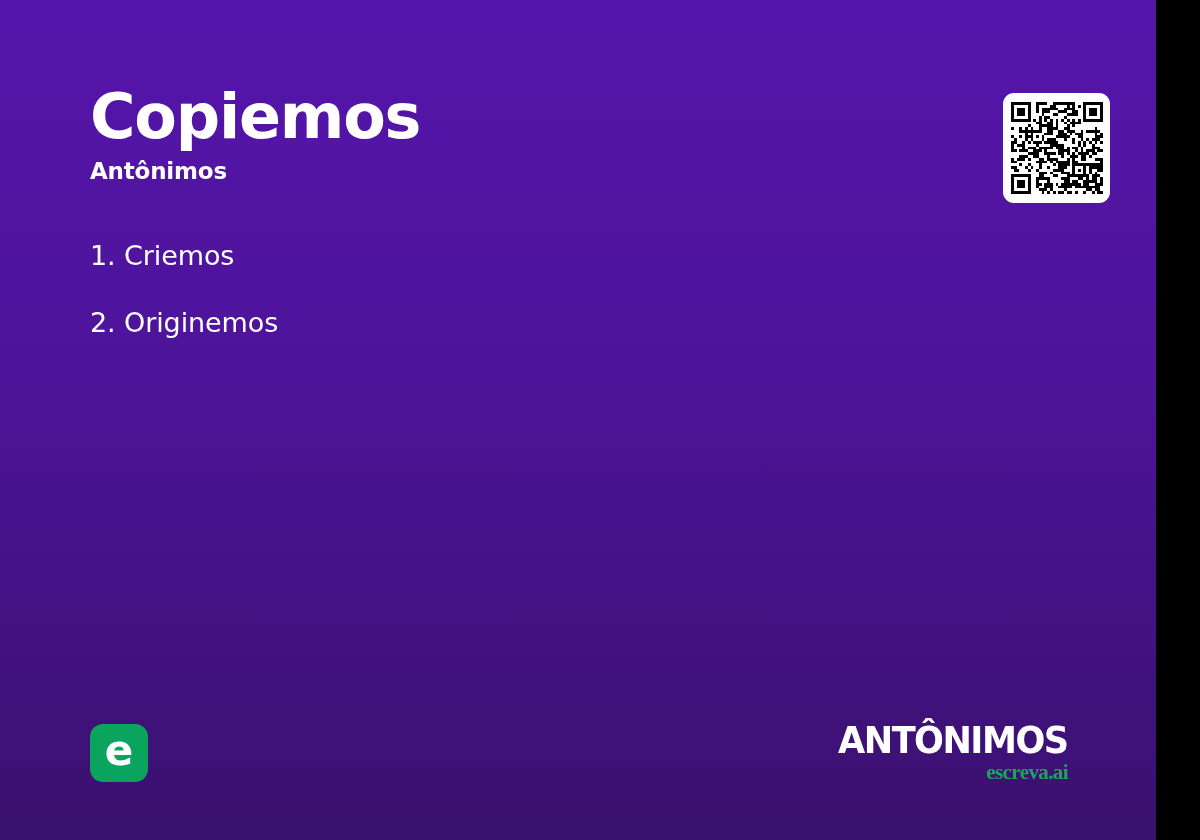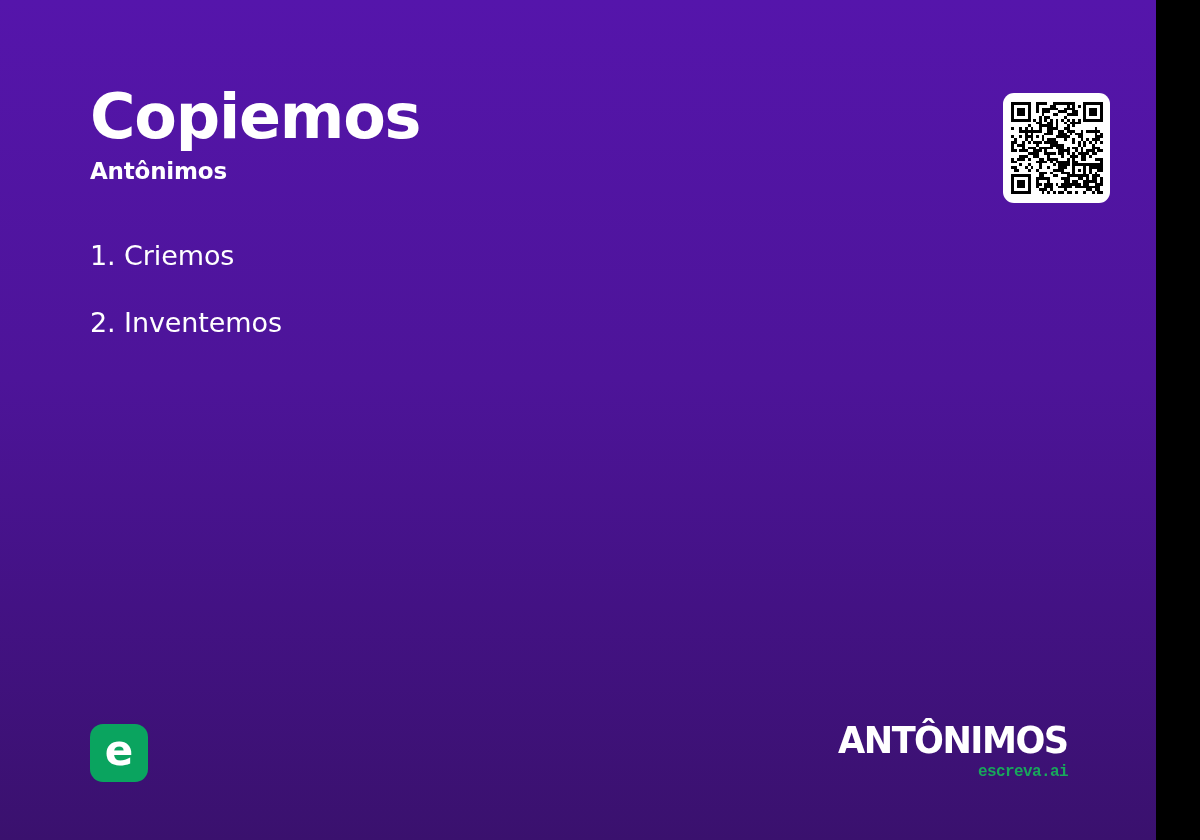--- a/index.html
+++ b/index.html
@@ -131,22 +131,22 @@
     font-size: 37px;
     line-height: 38px;
     font-weight: 700;
     color: #ffffff;
     letter-spacing: -1.6px;
     transform: scaleX(0.95);
     transform-origin: right center;
     white-space: nowrap;
   }
   .logo-sub {
-    font-family: Liberation Mono, monospace;
-    font-size: 16px;
+    font-family: Liberation Serif, serif;
+    font-size: 21px;
     line-height: 22px;
     font-weight: 700;
     color: #18A85B;
     letter-spacing: -0.6px;
     margin-top: 1px;
     white-space: nowrap;
   }
 </style>
 </head>
 <body>
@@ -158,21 +158,21 @@
     <div class="page-subtitle">Antônimos</div>
   </div>
 
   <ul class="word-list">
     <li class="word-item">
       <span class="word-index">1.</span>
       <span class="word-text">Criemos</span>
     </li>
     <li class="word-item">
       <span class="word-index">2.</span>
-      <span class="word-text">Inventemos</span>
+      <span class="word-text">Originemos</span>
     </li>
   </ul>
 
   <div class="qr-wrap">
     <svg id="qr-svg" viewBox="0 0 33 33">
         <path d="M0 0h1v1h-1zM1 0h1v1h-1zM2 0h1v1h-1zM3 0h1v1h-1zM4 0h1v1h-1zM5 0h1v1h-1zM6 0h1v1h-1zM9 0h1v1h-1zM10 0h1v1h-1zM11 0h1v1h-1zM12 0h1v1h-1zM15 0h1v1h-1zM16 0h1v1h-1zM17 0h1v1h-1zM18 0h1v1h-1zM19 0h1v1h-1zM20 0h1v1h-1zM21 0h1v1h-1zM22 0h1v1h-1zM26 0h1v1h-1zM27 0h1v1h-1zM28 0h1v1h-1zM29 0h1v1h-1zM30 0h1v1h-1zM31 0h1v1h-1zM32 0h1v1h-1zM0 1h1v1h-1zM6 1h1v1h-1zM9 1h1v1h-1zM14 1h1v1h-1zM15 1h1v1h-1zM20 1h1v1h-1zM22 1h1v1h-1zM24 1h1v1h-1zM26 1h1v1h-1zM32 1h1v1h-1zM0 2h1v1h-1zM2 2h1v1h-1zM3 2h1v1h-1zM4 2h1v1h-1zM6 2h1v1h-1zM9 2h1v1h-1zM11 2h1v1h-1zM12 2h1v1h-1zM13 2h1v1h-1zM14 2h1v1h-1zM15 2h1v1h-1zM16 2h1v1h-1zM19 2h1v1h-1zM20 2h1v1h-1zM21 2h1v1h-1zM22 2h1v1h-1zM26 2h1v1h-1zM28 2h1v1h-1zM29 2h1v1h-1zM30 2h1v1h-1zM32 2h1v1h-1zM0 3h1v1h-1zM2 3h1v1h-1zM3 3h1v1h-1zM4 3h1v1h-1zM6 3h1v1h-1zM9 3h1v1h-1zM11 3h1v1h-1zM12 3h1v1h-1zM13 3h1v1h-1zM17 3h1v1h-1zM18 3h1v1h-1zM19 3h1v1h-1zM22 3h1v1h-1zM23 3h1v1h-1zM26 3h1v1h-1zM28 3h1v1h-1zM29 3h1v1h-1zM30 3h1v1h-1zM32 3h1v1h-1zM0 4h1v1h-1zM2 4h1v1h-1zM3 4h1v1h-1zM4 4h1v1h-1zM6 4h1v1h-1zM11 4h1v1h-1zM15 4h1v1h-1zM16 4h1v1h-1zM20 4h1v1h-1zM21 4h1v1h-1zM22 4h1v1h-1zM23 4h1v1h-1zM26 4h1v1h-1zM28 4h1v1h-1zM29 4h1v1h-1zM30 4h1v1h-1zM32 4h1v1h-1zM0 5h1v1h-1zM6 5h1v1h-1zM10 5h1v1h-1zM12 5h1v1h-1zM13 5h1v1h-1zM19 5h1v1h-1zM26 5h1v1h-1zM32 5h1v1h-1zM0 6h1v1h-1zM1 6h1v1h-1zM2 6h1v1h-1zM3 6h1v1h-1zM4 6h1v1h-1zM5 6h1v1h-1zM6 6h1v1h-1zM8 6h1v1h-1zM10 6h1v1h-1zM12 6h1v1h-1zM14 6h1v1h-1zM16 6h1v1h-1zM18 6h1v1h-1zM20 6h1v1h-1zM22 6h1v1h-1zM24 6h1v1h-1zM26 6h1v1h-1zM27 6h1v1h-1zM28 6h1v1h-1zM29 6h1v1h-1zM30 6h1v1h-1zM31 6h1v1h-1zM32 6h1v1h-1zM9 7h1v1h-1zM10 7h1v1h-1zM13 7h1v1h-1zM14 7h1v1h-1zM16 7h1v1h-1zM19 7h1v1h-1zM21 7h1v1h-1zM22 7h1v1h-1zM23 7h1v1h-1zM24 7h1v1h-1zM6 8h1v1h-1zM10 8h1v1h-1zM11 8h1v1h-1zM12 8h1v1h-1zM13 8h1v1h-1zM14 8h1v1h-1zM16 8h1v1h-1zM20 8h1v1h-1zM22 8h1v1h-1zM0 9h1v1h-1zM3 9h1v1h-1zM5 9h1v1h-1zM7 9h1v1h-1zM10 9h1v1h-1zM13 9h1v1h-1zM14 9h1v1h-1zM15 9h1v1h-1zM16 9h1v1h-1zM19 9h1v1h-1zM20 9h1v1h-1zM30 9h1v1h-1zM3 10h1v1h-1zM4 10h1v1h-1zM5 10h1v1h-1zM6 10h1v1h-1zM7 10h1v1h-1zM8 10h1v1h-1zM9 10h1v1h-1zM10 10h1v1h-1zM13 10h1v1h-1zM14 10h1v1h-1zM17 10h1v1h-1zM18 10h1v1h-1zM20 10h1v1h-1zM21 10h1v1h-1zM22 10h1v1h-1zM25 10h1v1h-1zM27 10h1v1h-1zM28 10h1v1h-1zM29 10h1v1h-1zM30 10h1v1h-1zM31 10h1v1h-1zM5 11h1v1h-1zM7 11h1v1h-1zM12 11h1v1h-1zM13 11h1v1h-1zM14 11h1v1h-1zM17 11h1v1h-1zM18 11h1v1h-1zM19 11h1v1h-1zM21 11h1v1h-1zM23 11h1v1h-1zM24 11h1v1h-1zM25 11h1v1h-1zM30 11h1v1h-1zM32 11h1v1h-1zM0 12h1v1h-1zM3 12h1v1h-1zM5 12h1v1h-1zM6 12h1v1h-1zM7 12h1v1h-1zM9 12h1v1h-1zM11 12h1v1h-1zM16 12h1v1h-1zM17 12h1v1h-1zM18 12h1v1h-1zM19 12h1v1h-1zM20 12h1v1h-1zM24 12h1v1h-1zM25 12h1v1h-1zM30 12h1v1h-1zM31 12h1v1h-1zM32 12h1v1h-1zM1 13h1v1h-1zM5 13h1v1h-1zM7 13h1v1h-1zM11 13h1v1h-1zM13 13h1v1h-1zM14 13h1v1h-1zM15 13h1v1h-1zM19 13h1v1h-1zM22 13h1v1h-1zM25 13h1v1h-1zM27 13h1v1h-1zM29 13h1v1h-1zM30 13h1v1h-1zM31 13h1v1h-1zM0 14h1v1h-1zM1 14h1v1h-1zM4 14h1v1h-1zM6 14h1v1h-1zM8 14h1v1h-1zM9 14h1v1h-1zM10 14h1v1h-1zM12 14h1v1h-1zM13 14h1v1h-1zM14 14h1v1h-1zM15 14h1v1h-1zM16 14h1v1h-1zM22 14h1v1h-1zM24 14h1v1h-1zM26 14h1v1h-1zM28 14h1v1h-1zM30 14h1v1h-1zM32 14h1v1h-1zM0 15h1v1h-1zM2 15h1v1h-1zM3 15h1v1h-1zM4 15h1v1h-1zM9 15h1v1h-1zM14 15h1v1h-1zM15 15h1v1h-1zM16 15h1v1h-1zM17 15h1v1h-1zM18 15h1v1h-1zM24 15h1v1h-1zM26 15h1v1h-1zM29 15h1v1h-1zM0 16h1v1h-1zM4 16h1v1h-1zM6 16h1v1h-1zM7 16h1v1h-1zM8 16h1v1h-1zM10 16h1v1h-1zM11 16h1v1h-1zM12 16h1v1h-1zM13 16h1v1h-1zM14 16h1v1h-1zM16 16h1v1h-1zM17 16h1v1h-1zM18 16h1v1h-1zM20 16h1v1h-1zM22 16h1v1h-1zM23 16h1v1h-1zM25 16h1v1h-1zM29 16h1v1h-1zM30 16h1v1h-1zM31 16h1v1h-1zM0 17h1v1h-1zM1 17h1v1h-1zM3 17h1v1h-1zM4 17h1v1h-1zM5 17h1v1h-1zM8 17h1v1h-1zM9 17h1v1h-1zM10 17h1v1h-1zM12 17h1v1h-1zM17 17h1v1h-1zM18 17h1v1h-1zM19 17h1v1h-1zM20 17h1v1h-1zM23 17h1v1h-1zM25 17h1v1h-1zM27 17h1v1h-1zM28 17h1v1h-1zM29 17h1v1h-1zM31 17h1v1h-1zM32 17h1v1h-1zM6 18h1v1h-1zM7 18h1v1h-1zM8 18h1v1h-1zM9 18h1v1h-1zM12 18h1v1h-1zM13 18h1v1h-1zM14 18h1v1h-1zM15 18h1v1h-1zM17 18h1v1h-1zM18 18h1v1h-1zM20 18h1v1h-1zM22 18h1v1h-1zM24 18h1v1h-1zM25 18h1v1h-1zM26 18h1v1h-1zM27 18h1v1h-1zM29 18h1v1h-1zM30 18h1v1h-1zM3 19h1v1h-1zM4 19h1v1h-1zM5 19h1v1h-1zM8 19h1v1h-1zM9 19h1v1h-1zM13 19h1v1h-1zM18 19h1v1h-1zM21 19h1v1h-1zM22 19h1v1h-1zM23 19h1v1h-1zM25 19h1v1h-1zM26 19h1v1h-1zM28 19h1v1h-1zM0 20h1v1h-1zM2 20h1v1h-1zM3 20h1v1h-1zM4 20h1v1h-1zM6 20h1v1h-1zM10 20h1v1h-1zM11 20h1v1h-1zM13 20h1v1h-1zM14 20h1v1h-1zM15 20h1v1h-1zM16 20h1v1h-1zM20 20h1v1h-1zM22 20h1v1h-1zM25 20h1v1h-1zM26 20h1v1h-1zM30 20h1v1h-1zM31 20h1v1h-1zM32 20h1v1h-1zM0 21h1v1h-1zM1 21h1v1h-1zM9 21h1v1h-1zM10 21h1v1h-1zM11 21h1v1h-1zM12 21h1v1h-1zM14 21h1v1h-1zM16 21h1v1h-1zM17 21h1v1h-1zM18 21h1v1h-1zM19 21h1v1h-1zM20 21h1v1h-1zM22 21h1v1h-1zM23 21h1v1h-1zM32 21h1v1h-1zM3 22h1v1h-1zM6 22h1v1h-1zM10 22h1v1h-1zM15 22h1v1h-1zM17 22h1v1h-1zM18 22h1v1h-1zM19 22h1v1h-1zM20 22h1v1h-1zM22 22h1v1h-1zM23 22h1v1h-1zM24 22h1v1h-1zM25 22h1v1h-1zM26 22h1v1h-1zM27 22h1v1h-1zM28 22h1v1h-1zM29 22h1v1h-1zM30 22h1v1h-1zM31 22h1v1h-1zM32 22h1v1h-1zM0 23h1v1h-1zM1 23h1v1h-1zM5 23h1v1h-1zM7 23h1v1h-1zM10 23h1v1h-1zM13 23h1v1h-1zM17 23h1v1h-1zM18 23h1v1h-1zM19 23h1v1h-1zM22 23h1v1h-1zM26 23h1v1h-1zM28 23h1v1h-1zM29 23h1v1h-1zM30 23h1v1h-1zM31 23h1v1h-1zM32 23h1v1h-1zM1 24h1v1h-1zM2 24h1v1h-1zM6 24h1v1h-1zM9 24h1v1h-1zM15 24h1v1h-1zM16 24h1v1h-1zM17 24h1v1h-1zM18 24h1v1h-1zM22 24h1v1h-1zM24 24h1v1h-1zM26 24h1v1h-1zM28 24h1v1h-1zM31 24h1v1h-1zM32 24h1v1h-1zM10 25h1v1h-1zM11 25h1v1h-1zM12 25h1v1h-1zM14 25h1v1h-1zM18 25h1v1h-1zM19 25h1v1h-1zM20 25h1v1h-1zM22 25h1v1h-1zM26 25h1v1h-1zM28 25h1v1h-1zM30 25h1v1h-1zM0 26h1v1h-1zM1 26h1v1h-1zM2 26h1v1h-1zM3 26h1v1h-1zM4 26h1v1h-1zM5 26h1v1h-1zM6 26h1v1h-1zM10 26h1v1h-1zM11 26h1v1h-1zM15 26h1v1h-1zM16 26h1v1h-1zM20 26h1v1h-1zM21 26h1v1h-1zM22 26h1v1h-1zM23 26h1v1h-1zM24 26h1v1h-1zM25 26h1v1h-1zM26 26h1v1h-1zM27 26h1v1h-1zM29 26h1v1h-1zM30 26h1v1h-1zM31 26h1v1h-1zM0 27h1v1h-1zM6 27h1v1h-1zM9 27h1v1h-1zM10 27h1v1h-1zM11 27h1v1h-1zM12 27h1v1h-1zM13 27h1v1h-1zM18 27h1v1h-1zM19 27h1v1h-1zM20 27h1v1h-1zM24 27h1v1h-1zM25 27h1v1h-1zM27 27h1v1h-1zM29 27h1v1h-1zM30 27h1v1h-1zM32 27h1v1h-1zM0 28h1v1h-1zM2 28h1v1h-1zM3 28h1v1h-1zM4 28h1v1h-1zM6 28h1v1h-1zM9 28h1v1h-1zM13 28h1v1h-1zM19 28h1v1h-1zM20 28h1v1h-1zM22 28h1v1h-1zM23 28h1v1h-1zM26 28h1v1h-1zM27 28h1v1h-1zM28 28h1v1h-1zM29 28h1v1h-1zM30 28h1v1h-1zM32 28h1v1h-1zM0 29h1v1h-1zM2 29h1v1h-1zM3 29h1v1h-1zM4 29h1v1h-1zM6 29h1v1h-1zM9 29h1v1h-1zM10 29h1v1h-1zM12 29h1v1h-1zM13 29h1v1h-1zM14 29h1v1h-1zM16 29h1v1h-1zM18 29h1v1h-1zM19 29h1v1h-1zM20 29h1v1h-1zM21 29h1v1h-1zM22 29h1v1h-1zM23 29h1v1h-1zM24 29h1v1h-1zM26 29h1v1h-1zM27 29h1v1h-1zM30 29h1v1h-1zM31 29h1v1h-1zM32 29h1v1h-1zM0 30h1v1h-1zM2 30h1v1h-1zM3 30h1v1h-1zM4 30h1v1h-1zM6 30h1v1h-1zM9 30h1v1h-1zM12 30h1v1h-1zM13 30h1v1h-1zM14 30h1v1h-1zM17 30h1v1h-1zM18 30h1v1h-1zM19 30h1v1h-1zM20 30h1v1h-1zM21 30h1v1h-1zM23 30h1v1h-1zM24 30h1v1h-1zM25 30h1v1h-1zM26 30h1v1h-1zM27 30h1v1h-1zM28 30h1v1h-1zM29 30h1v1h-1zM30 30h1v1h-1zM31 30h1v1h-1zM0 31h1v1h-1zM6 31h1v1h-1zM10 31h1v1h-1zM11 31h1v1h-1zM12 31h1v1h-1zM14 31h1v1h-1zM19 31h1v1h-1zM27 31h1v1h-1zM28 31h1v1h-1zM30 31h1v1h-1zM31 31h1v1h-1zM0 32h1v1h-1zM1 32h1v1h-1zM2 32h1v1h-1zM3 32h1v1h-1zM4 32h1v1h-1zM5 32h1v1h-1zM6 32h1v1h-1zM11 32h1v1h-1zM13 32h1v1h-1zM15 32h1v1h-1zM17 32h1v1h-1zM18 32h1v1h-1zM20 32h1v1h-1zM21 32h1v1h-1zM23 32h1v1h-1zM26 32h1v1h-1zM29 32h1v1h-1zM31 32h1v1h-1zM32 32h1v1h-1z" fill="#000000"></path>
       </svg>
   </div>
 
   <div class="brand-badge">

